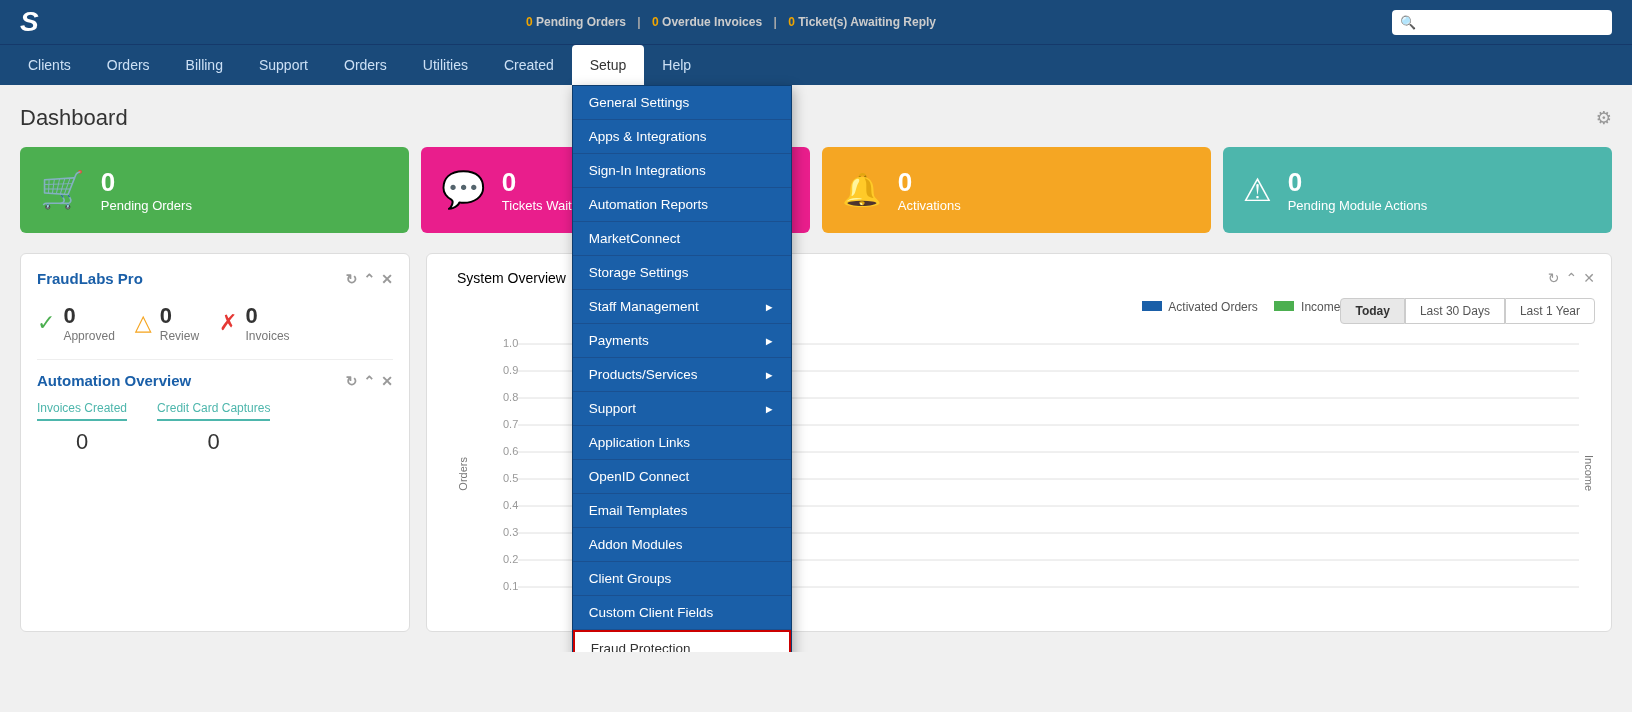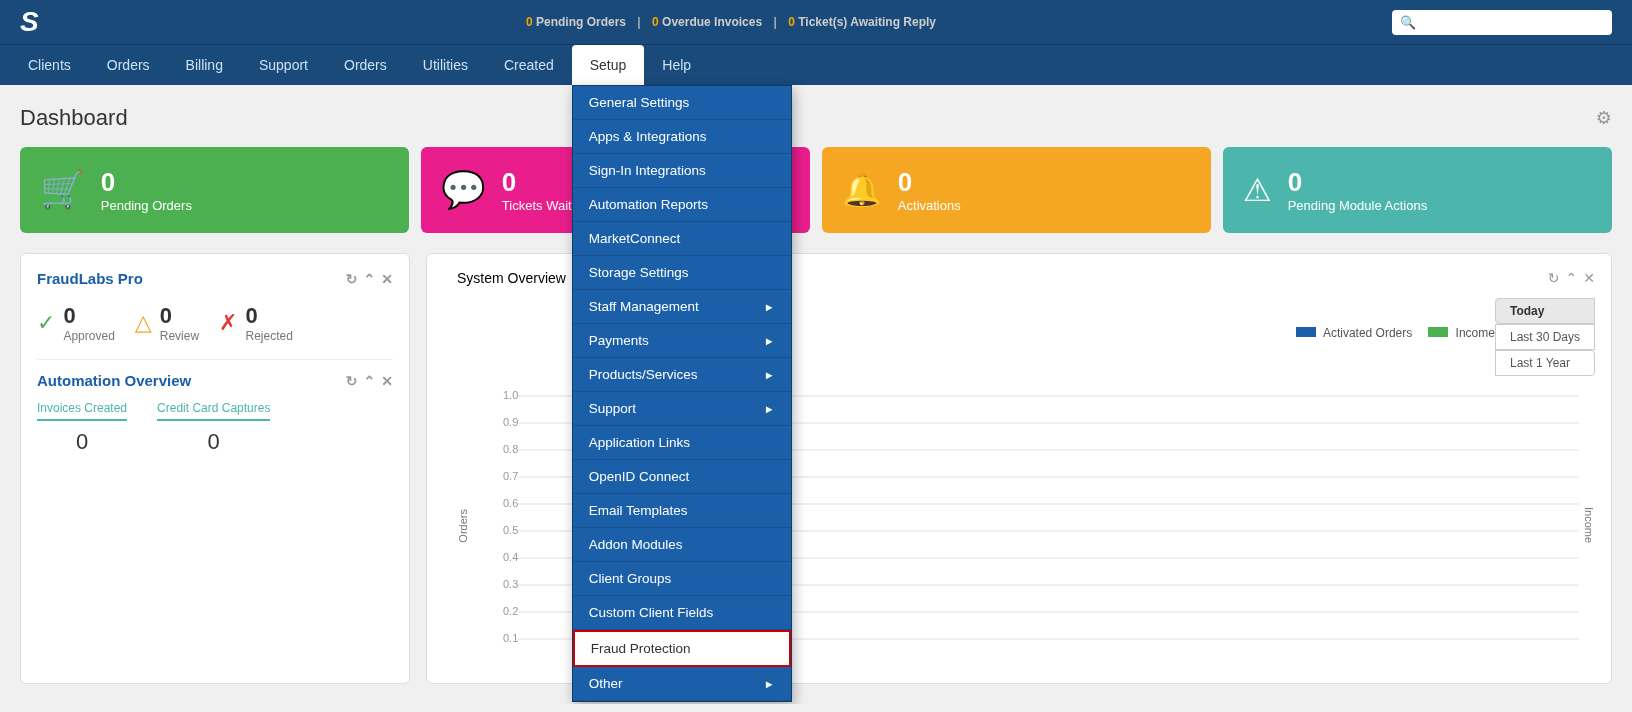--- a/index.html
+++ b/index.html
@@ -205,21 +205,21 @@
     }
     .auto-stat .as-number { font-size: 22px; color: #333; }
 
     
     .chart-header {
       display: flex;
       justify-content: space-between;
       align-items: center;
       margin-bottom: 12px;
     }
-    .chart-tabs { display: flex; gap: 0; flex-direction: column; }
+    .chart-tabs { display: flex; gap: 0; }
     .chart-tab {
       padding: 5px 14px;
       border: 1px solid #ccc;
       cursor: pointer;
       font-size: 12px;
       background: #fff;
       color: #555;
     }
     .chart-tab.active { background: #e8e8e8; color: #333; font-weight: bold; }
     .chart-tab:first-child { border-radius: 4px 0 0 4px; }
@@ -381,21 +381,21 @@
           <span class="fs-icon orange">△</span>
           <div>
             <div class="fs-number">0</div>
             <div class="fs-label">Review</div>
           </div>
         </div>
         <div class="fraud-stat">
           <span class="fs-icon red">✗</span>
           <div>
             <div class="fs-number">0</div>
-            <div class="fs-label">Rejected</div>
+            <div class="fs-label">Invoices</div>
           </div>
         </div>
       </div>
 
       <hr class="section-divider">
 
       <div class="panel-header">
         <span>Automation Overview</span>
         <div class="panel-controls">
           <span>↻</span>

